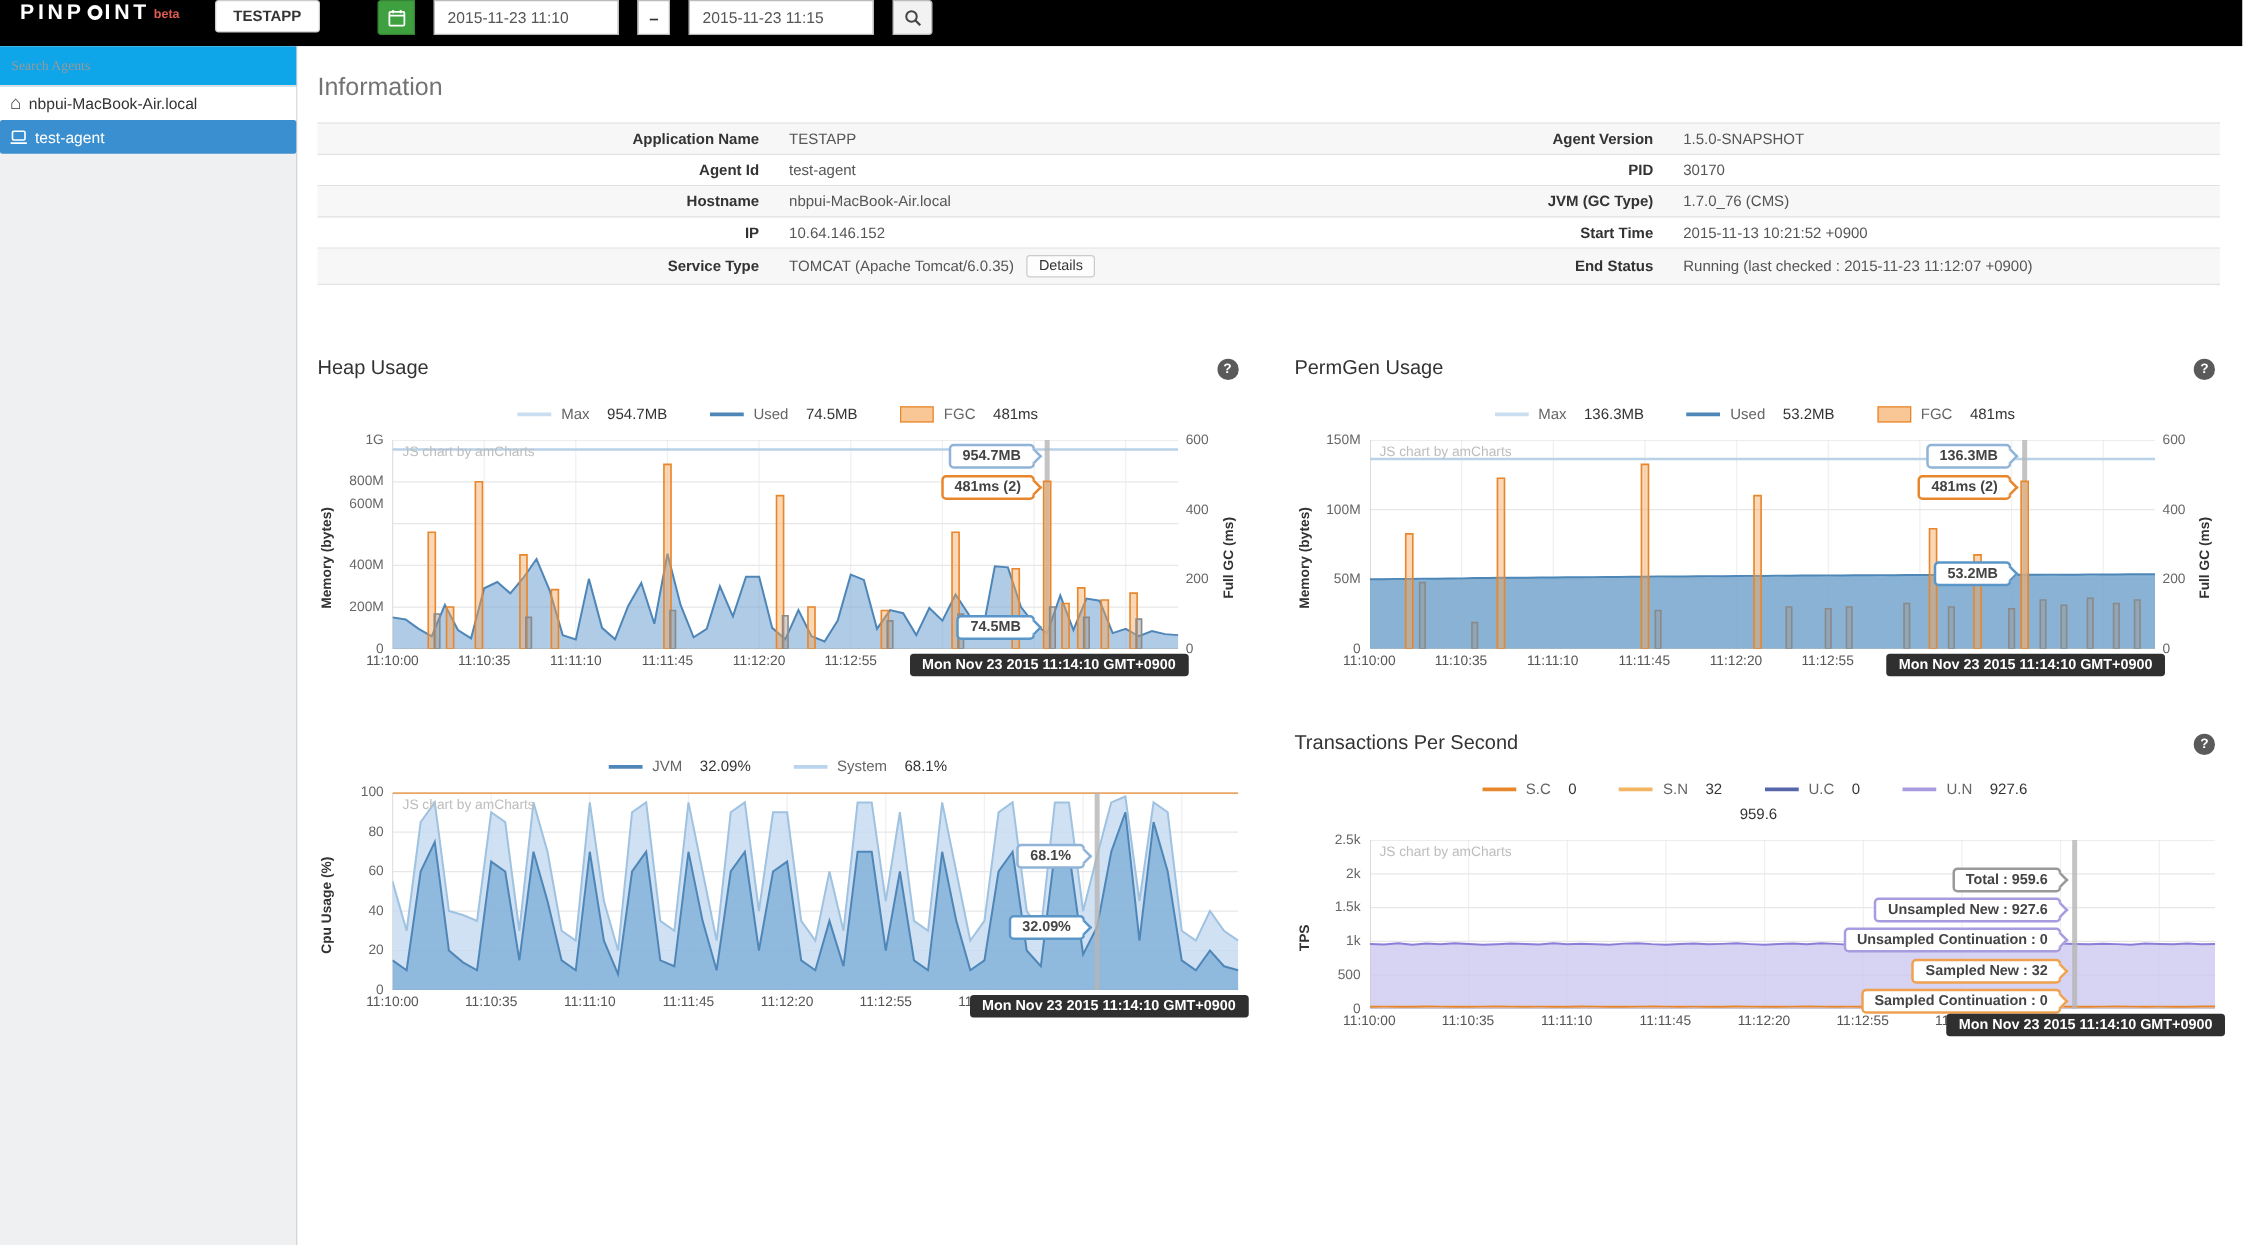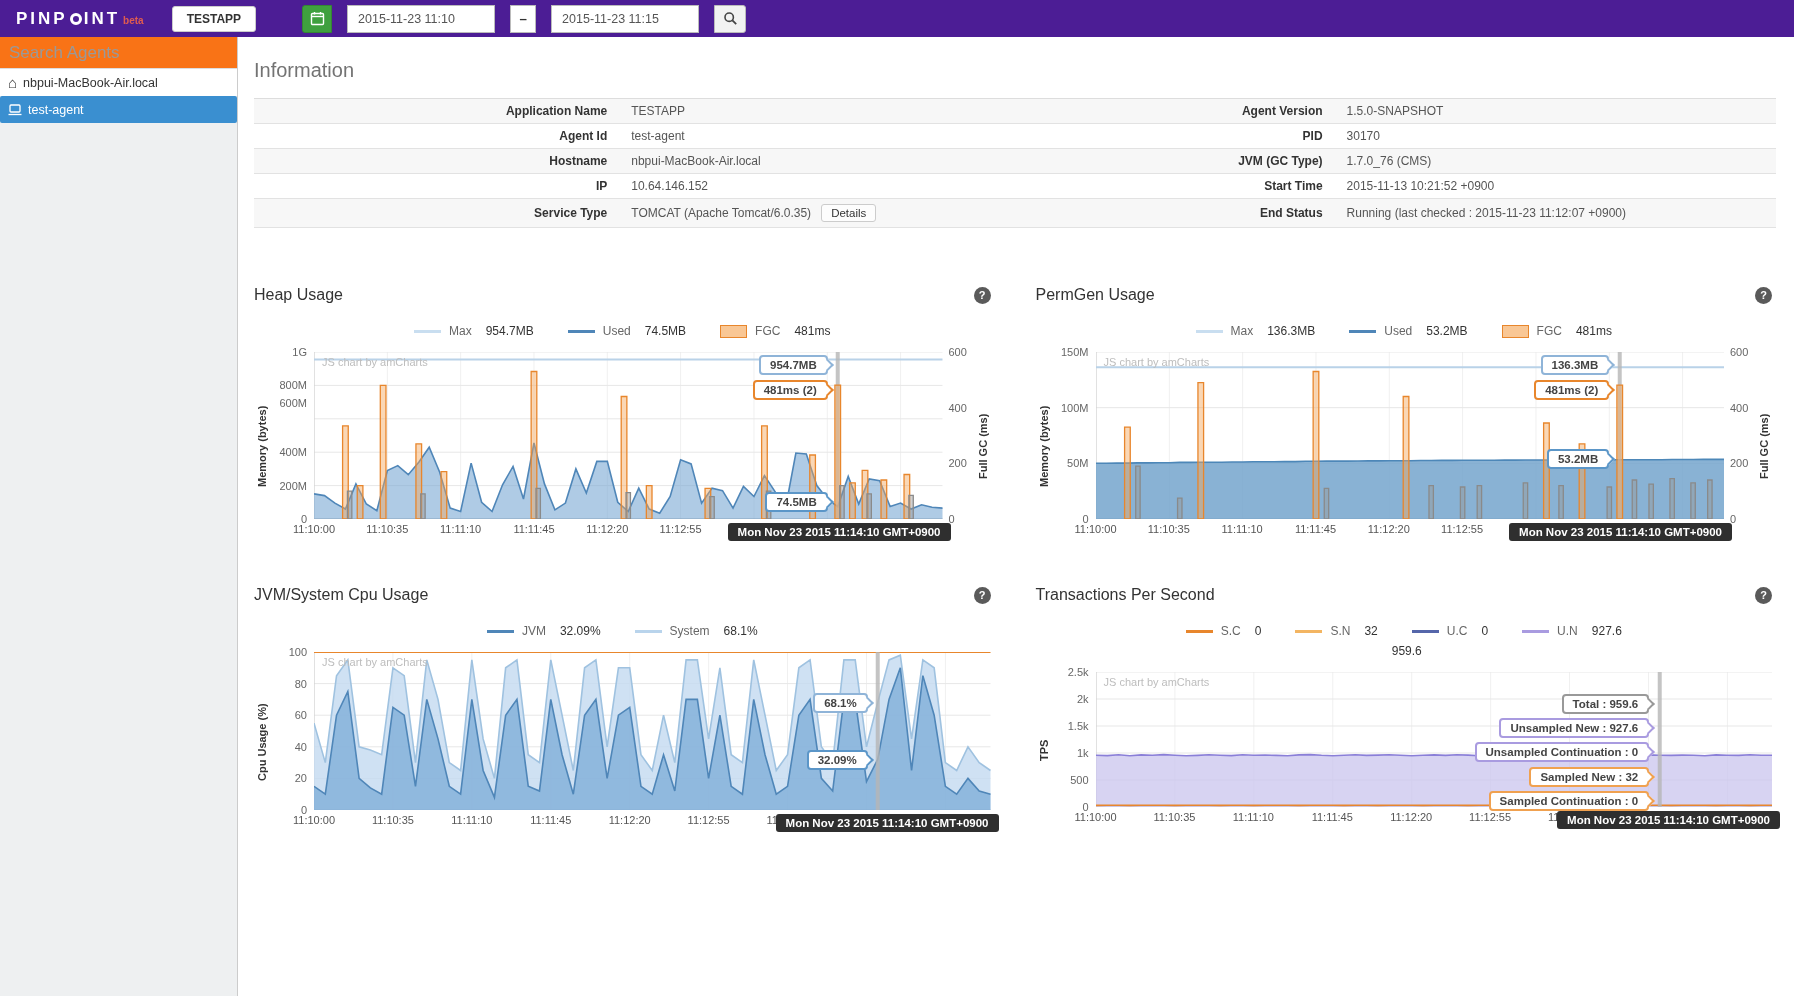--- a/index.html
+++ b/index.html
@@ -1,39 +1,39 @@
 <!DOCTYPE html>
 <html><head>
 <meta charset="utf-8">
 <style>
   * { margin:0; padding:0; box-sizing:border-box; }
   html,body { width:1794px; height:996px; overflow:hidden; background:#fff;
     font-family:"Liberation Sans", sans-serif; }
 
   
-  .topbar { height:37px; background:#4c1d95; display:flex; align-items:center; padding-left:16px; }
+  .topbar { height:37px; background:#000000; display:flex; align-items:flex-start; padding-left:16px; }
   .logo { color:#fff; font-size:17px; font-weight:bold; letter-spacing:3px; display:flex; align-items:center; }
   .logo-o { width:12px; height:12px; border:3px solid #fff; border-radius:50%; display:inline-block; margin:0 2px; }
   .beta { color:#e05c4f; font-size:10px; font-weight:bold; letter-spacing:0; align-self:flex-end; margin:0 0 3px 3px; }
   .app-btn { margin-left:28px; background:#fff; color:#333; font-size:12px; font-weight:bold;
     border:1px solid #ccc; border-radius:3px; padding:5px 14px; cursor:pointer; }
   .date-group { margin-left:46px; display:flex; align-items:center; gap:15px; }
   .cal-btn { width:30px; height:28px; background:#3fa03f; border:1px solid #358535; border-radius:3px 0 0 3px;
     display:flex; align-items:center; justify-content:center; cursor:pointer; }
   .date-input { width:148px; height:28px; border:1px solid #bbb; font-size:12.5px; color:#555; padding:0 10px;
     font-family:"Liberation Sans", sans-serif; }
   .sep-btn { width:26px; height:28px; background:#fff; border:1px solid #bbb; color:#333; font-weight:bold; cursor:pointer; }
   .search-btn { width:32px; height:28px; background:#f2f2f2; border:1px solid #bbb; border-radius:0 3px 3px 0;
     display:flex; align-items:center; justify-content:center; cursor:pointer; }
 
   
   .content { display:flex; height:959px; }
   .sidebar { width:238px; background:#eef0f1; border-right:1px solid #ccc; flex:none; }
-  .agent-search { width:100%; height:32px; border:none; border-bottom:1px solid #ddd; background:#f97316;
-    padding:0 9px; font-size:17px; color:#333; font-family:Liberation Sans, sans-serif; }
+  .agent-search { width:100%; height:32px; border:none; border-bottom:1px solid #ddd; background:#0ea5e9;
+    padding:0 9px; font-size:11px; color:#333; font-family:Liberation Serif, serif; }
   .agent-search::placeholder { color:#999; }
   .agent-item { height:27px; display:flex; align-items:center; gap:6px; padding:0 8px; font-size:12.5px;
     color:#333; background:#fff; cursor:pointer; }
   .agent-item.selected { background:#3a8fd0; color:#fff; border-radius:2px; }
   .home-glyph { font-size:15px; line-height:1; }
 
   .main { flex:1; background:#fff; padding:14px 18px 0 16px; overflow:hidden; }
   .page-title { font-size:20px; font-weight:500; color:#737373; margin:8px 0 16px 0; }
 
   
@@ -378,24 +378,20 @@
               <span class="y2tick" style="top: -6px;">600</span>
               <span class="y2tick" style="top: 49.6667px;">400</span>
               <span class="y2tick" style="top: 105.333px;">200</span>
               <span class="y2tick" style="top: 161px;">0</span>
             </div>
           <div class="axis-label">Full GC (ms)</div>
         </div>
       </section>
 
       <section>
-        <div class="chart-header">
-          <h2 class="chart-title">JVM/System Cpu Usage</h2>
-          <span class="help-icon"></span>
-        </div>
         <div class="legend">
             <span class="lg-item">
               <span class="sw" style="background: rgb(79, 134, 184);"></span>
               <span class="lg-label">JVM</span>
               <span class="lg-value">32.09%</span>
             </span>
             <span class="lg-item">
               <span class="sw" style="background: rgb(185, 212, 236);"></span>
               <span class="lg-label">System</span>
               <span class="lg-value">68.1%</span>

